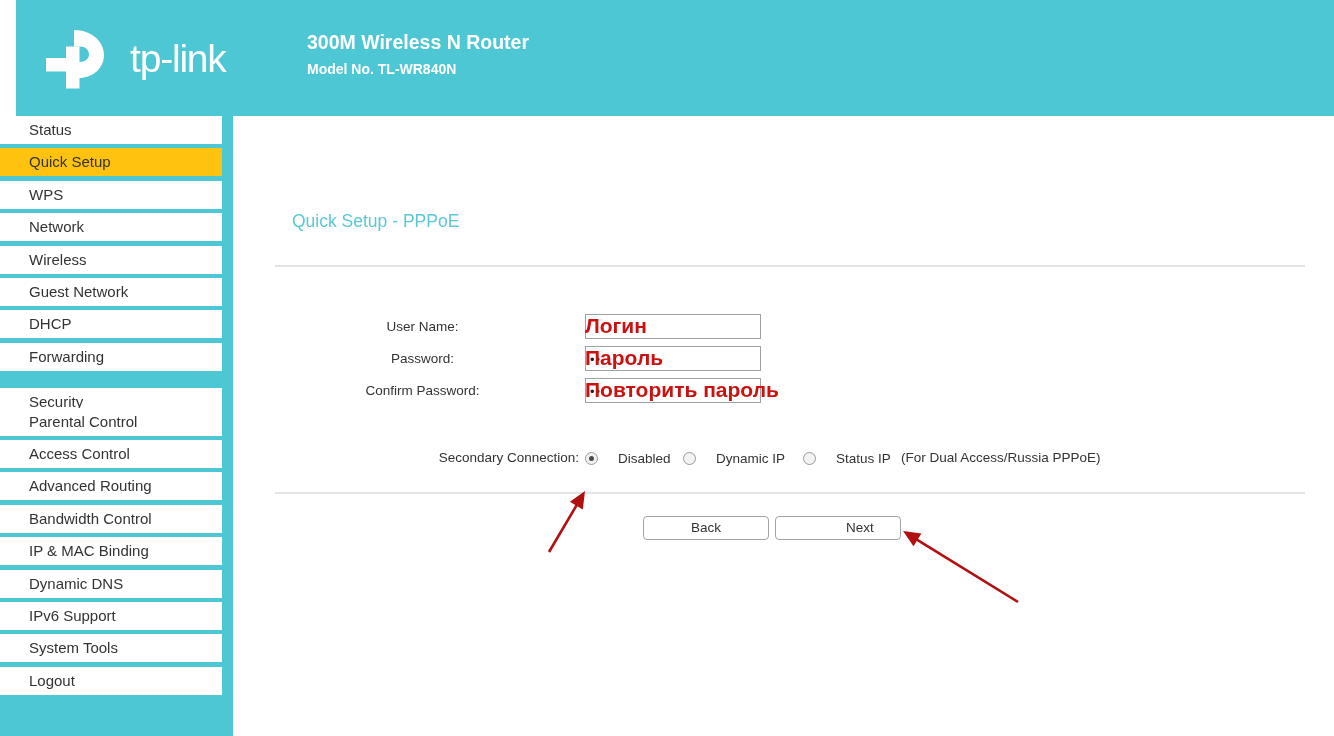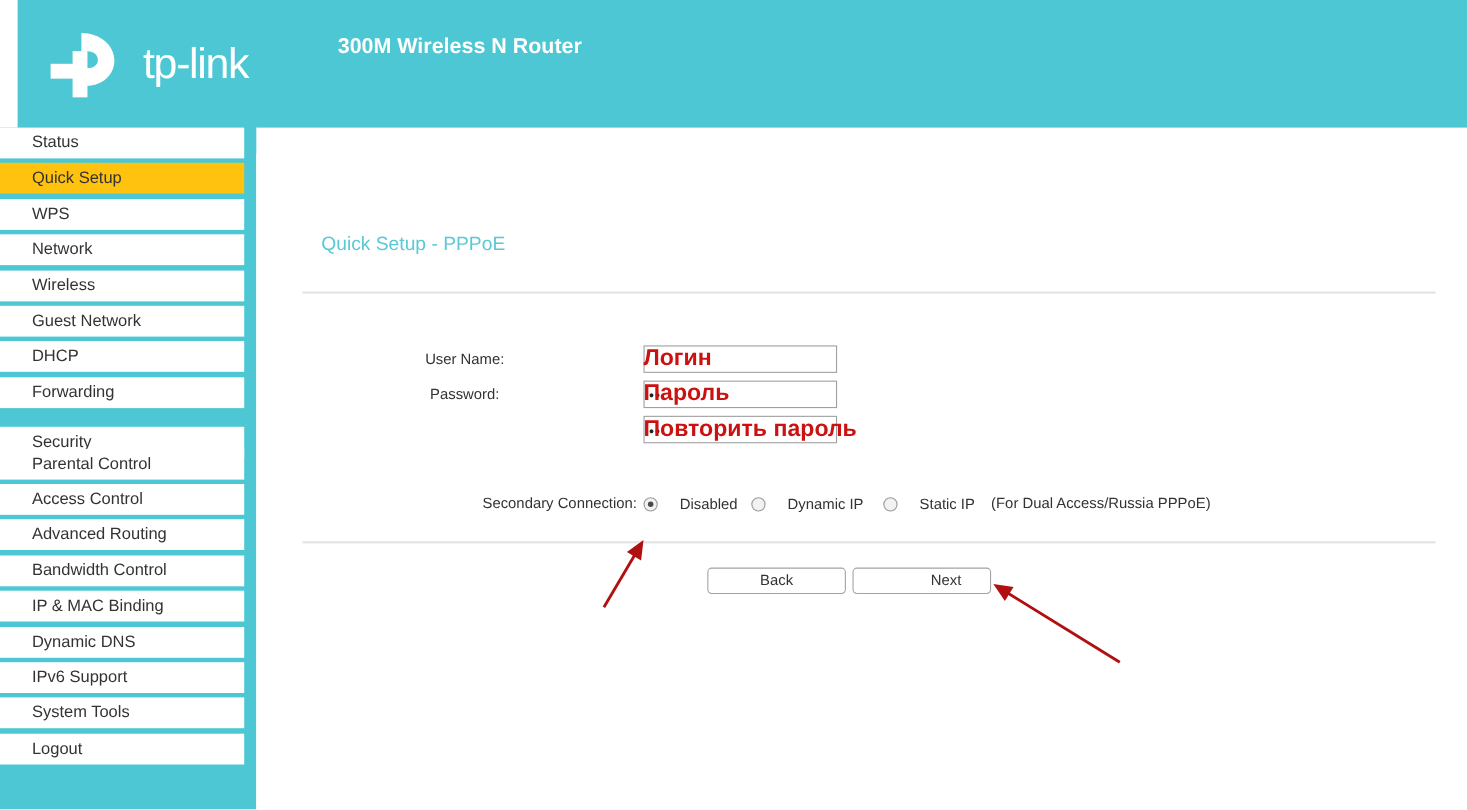--- a/index.html
+++ b/index.html
@@ -256,20 +256,21 @@
   <div id="logo-wrap">
     <svg id="logo-mark" width="78" height="62" viewBox="0 0 78 62">
       <path d="M30 2 C47 2 60 13 60 27 C60 40 49 50 35 50 L35 34 C41 34 45 31 45 26.5 C45 22 41.5 18.5 35.5 18.5 L30 18.5 Z" fill="#ffffff"></path>
       <rect x="22" y="18.5" width="13.5" height="42" fill="#ffffff"></rect>
       <rect x="2" y="30" width="33" height="13.5" fill="#ffffff"></rect>
     </svg>
     <div id="logo-word">tp-link</div>
   </div>
   <div id="header-titles">
     <div id="product-name">300M Wireless N Router</div>
+    <div id="model-no">Model No. TL-WR840N</div>
   </div>
 </div>
 
 <div id="sidebar">
     <div class="menu-item" style="top: 0px;">Status</div>
     <div class="menu-item active" style="top: 32.4px;">Quick Setup</div>
     <div class="menu-item" style="top: 64.8px;">WPS</div>
     <div class="menu-item" style="top: 97.2px;">Network</div>
     <div class="menu-item" style="top: 129.6px;">Wireless</div>
     <div class="menu-item" style="top: 162px;">Guest Network</div>
@@ -299,41 +300,42 @@
         <div class="overlay-text">Логин</div>
       </div>
       <div class="form-row" style="top: 230px; width: 1101px;">
         <div class="form-label label-slot">Password:</div>
         <div class="field-box">
           <span class="field-dots">••</span>
         </div>
         <div class="overlay-text">Пароль</div>
       </div>
       <div class="form-row" style="top: 262px; width: 1101px;">
+        <div class="form-label label-slot">Confirm Password:</div>
         <div class="field-box">
           <span class="field-dots">••</span>
         </div>
         <div class="overlay-text">Повторить пароль</div>
       </div>
     </div>
 
   <div id="secondary-row">
     <div id="secondary-label">Secondary Connection:</div>
     <div id="radio-container">
         <div class="radio-group" style="left: 352px;">
           <span class="radio-dot checked"></span>
           <span class="radio-label">Disabled</span>
         </div>
         <div class="radio-group" style="left: 450px;">
           <span class="radio-dot"></span>
           <span class="radio-label">Dynamic IP</span>
         </div>
         <div class="radio-group" style="left: 570px;">
           <span class="radio-dot"></span>
-          <span class="radio-label">Static IP</span>
+          <span class="radio-label">Status IP</span>
         </div>
       </div>
     <div id="dual-access-note">(For Dual Access/Russia PPPoE)</div>
   </div>
 
   <div class="divider" id="divider-bottom"></div>
 
   <button class="btn" id="btn-back">Back</button>
   <button class="btn" id="btn-next">Next</button>
 </div>

